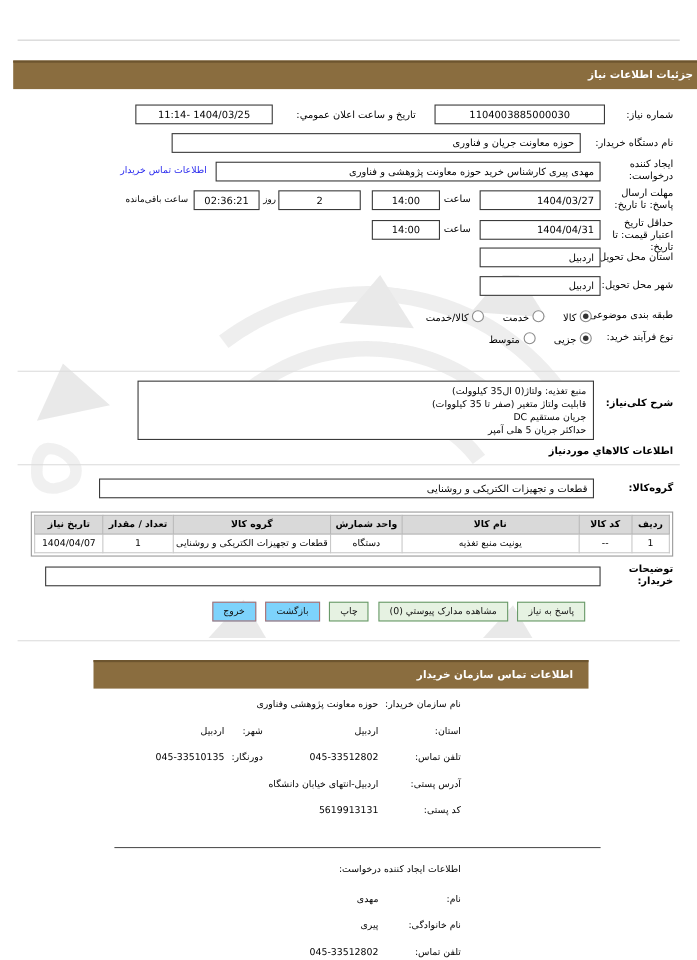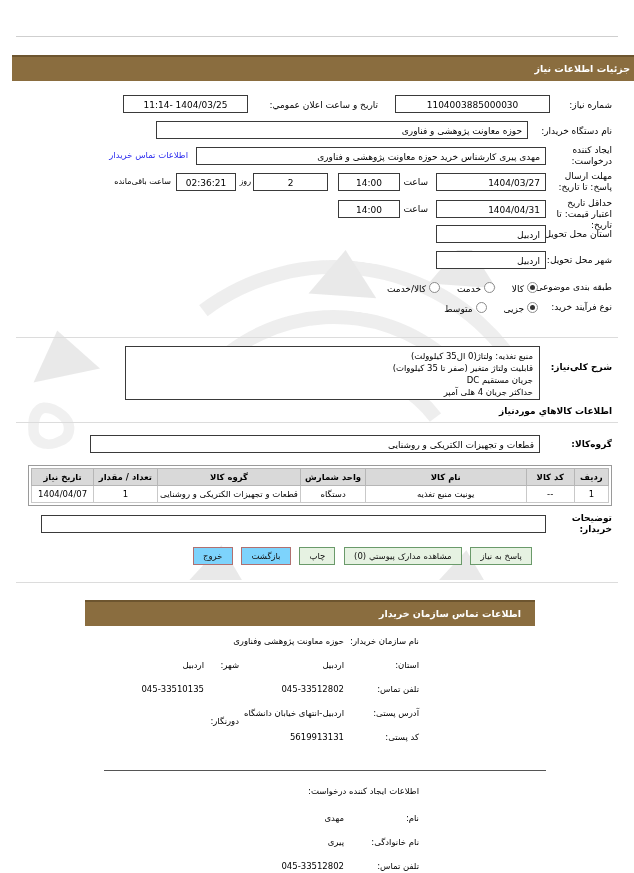--- a/index.html
+++ b/index.html
@@ -154,21 +154,21 @@
     <div class="bar" id="sec-need-bar">جزئیات اطلاعات نیاز</div>
 
     <div class="panel" id="panel-main">
 
       <div class="abs" style="right:6px;top:12px;">شماره نیاز:</div>
       <div class="abs fld" style="right:68px;top:7px;width:155px;">1104003885000030</div>
       <div class="abs" style="right:240px;top:12px;">تاریخ و ساعت اعلان عمومي:</div>
       <div class="abs fld" style="right:370px;top:7px;width:125px;">1404/03/25 -11:14</div>
 
       <div class="abs" style="right:6px;top:38px;">نام دستگاه خریدار:</div>
-      <div class="abs fld right" style="right:90px;top:33px;width:372px;padding-left:10px;">حوزه معاونت پژوهشی و فناوری</div>
+      <div class="abs fld right" style="right:90px;top:33px;width:372px;padding-left:10px;">حوزه معاونت جریان و فناوری</div>
 
       <div class="abs" style="right:6px;top:57px;width:60px;line-height:11px;">ایجاد کننده درخواست:</div>
       <div class="abs fld right" style="right:72px;top:59px;width:350px;padding-left:10px;">مهدی پیری کارشناس خرید حوزه معاونت پژوهشی و فناوری</div>
       <div class="abs link" style="right:430px;top:62px;">اطلاعات تماس خریدار</div>
 
       <div class="abs" style="right:6px;top:83px;width:62px;line-height:11px;">مهلت ارسال پاسخ: تا تاریخ:</div>
       <div class="abs fld right" style="right:72px;top:85px;width:110px;padding-left:8px;">1404/03/27</div>
       <div class="abs" style="right:190px;top:89px;">ساعت</div>
       <div class="abs fld" style="right:218px;top:85px;width:62px;">14:00</div>
       <div class="abs fld" style="right:290px;top:85px;width:75px;">2</div>
@@ -200,21 +200,21 @@
         <span class="opt"><span class="radio"></span><span>متوسط</span></span>
       </div>
     </div>
 
     <div class="panel" id="panel-desc">
       <div class="abs sechead" style="right:6px;top:24px;">شرح کلی‌نیاز:</div>
       <div class="abs descbox" style="right:78px;top:8px;">
         <div>منبع تغذیه: ولتاژ(0 ال35 کیلوولت)</div>
         <div>قابلیت ولتاژ متغیر (صفر تا 35 کیلووات)</div>
         <div>جریان مستقیم DC</div>
-        <div>حداکثر جریان 4 هلی آمپر</div>
+        <div>حداکثر جریان 5 هلی آمپر</div>
       </div>
       <div class="abs sechead" style="right:6px;top:68px;text-align:right;">اطلاعات کالاهاي موردنیاز</div>
     </div>
 
     <div class="panel" id="panel-goods">
       <div class="abs sechead" style="right:6px;top:16px;text-align:center;">گروه‌کالا:</div>
       <div class="abs fld right" style="right:78px;top:12px;width:450px;padding-left:10px;">قطعات و تجهیزات الکتریکی و روشنایی</div>
 
       <div class="abs tblwrap" style="right:6px;top:42px;">
         <table class="goods">
@@ -262,21 +262,21 @@
       <div class="abs" style="right:215px;top:0;">نام سازمان خریدار:</div>
       <div class="abs" style="right:290px;top:0;">حوزه معاونت پژوهشی وفناوری</div>
 
       <div class="abs" style="right:215px;top:24px;">استان:</div>
       <div class="abs" style="right:290px;top:24px;">اردبیل</div>
       <div class="abs" style="right:395px;top:24px;">شهر:</div>
       <div class="abs" style="right:430px;top:24px;">اردبیل</div>
 
       <div class="abs" style="right:215px;top:48px;">تلفن تماس:</div>
       <div class="abs" style="right:290px;top:48px;">045-33512802</div>
-      <div class="abs" style="right:395px;top:48px;margin-top:32px;">دورنگار:</div>
+      <div class="abs" style="right:395px;top:48px;">دورنگار:</div>
       <div class="abs" style="right:430px;top:48px;">045-33510135</div>
 
       <div class="abs" style="right:215px;top:72px;">آدرس پستی:</div>
       <div class="abs" style="right:290px;top:72px;">اردبیل-انتهای خیابان دانشگاه</div>
 
       <div class="abs" style="right:215px;top:96px;">کد پستی:</div>
       <div class="abs" style="right:290px;top:96px;">5619913131</div>
     </div>
 
     <div class="abs hr" style="right:88px;top:770px;"></div>

